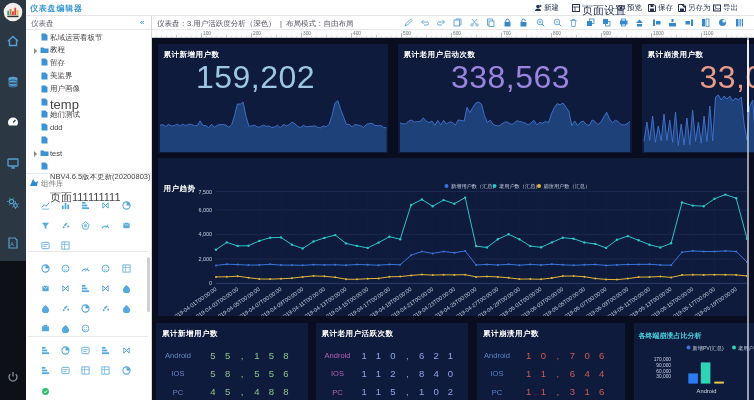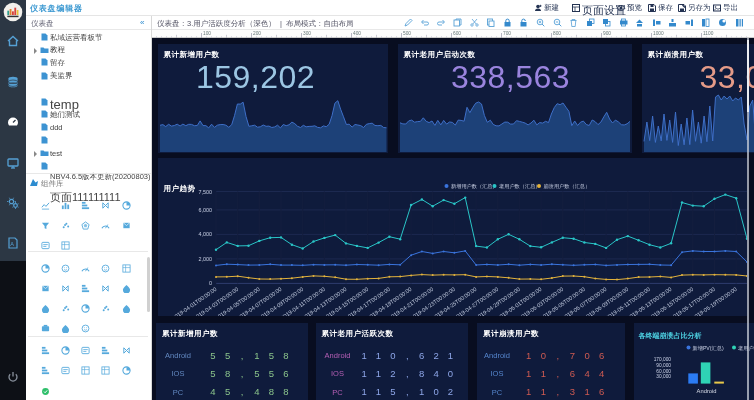--- a/index.html
+++ b/index.html
@@ -129,20 +129,26 @@
         <svg width="7" height="8" viewBox="0 0 7 8" style="position:absolute;left:15px;top:2px;">
           <path d="M0.5 0.5 H4.5 L6.5 2.5 V7.5 H0.5 Z" fill="#3d93d2"></path>
         </svg>
         <span class="abs" style="left:24px;top:1.5px;font-size:7.5px;color:#444;white-space:nowrap;">留存</span>
       </div>
       <div class="abs" style="left:0px;top:53.7px;width:126px;height:12.9px;">
         <svg width="7" height="8" viewBox="0 0 7 8" style="position:absolute;left:15px;top:2px;">
           <path d="M0.5 0.5 H4.5 L6.5 2.5 V7.5 H0.5 Z" fill="#3d93d2"></path>
         </svg>
         <span class="abs" style="left:24px;top:1.5px;font-size:7.5px;color:#444;white-space:nowrap;">美监界</span>
+      </div>
+      <div class="abs" style="left:0px;top:66.6px;width:126px;height:12.9px;">
+        <svg width="7" height="8" viewBox="0 0 7 8" style="position:absolute;left:15px;top:2px;">
+          <path d="M0.5 0.5 H4.5 L6.5 2.5 V7.5 H0.5 Z" fill="#3d93d2"></path>
+        </svg>
+        <span class="abs" style="left:24px;top:1.5px;font-size:7.5px;color:#444;white-space:nowrap;">用户画像</span>
       </div>
       <div class="abs" style="left:0px;top:79.5px;width:126px;height:12.9px;">
         <svg width="7" height="8" viewBox="0 0 7 8" style="position:absolute;left:15px;top:2px;">
           <path d="M0.5 0.5 H4.5 L6.5 2.5 V7.5 H0.5 Z" fill="#3d93d2"></path>
         </svg>
         <span class="abs" style="left:24px;top:1.5px;font-size:13px;color:#444;white-space:nowrap;">temp</span>
       </div>
       <div class="abs" style="left:0px;top:92.4px;width:126px;height:12.9px;">
         <svg width="7" height="8" viewBox="0 0 7 8" style="position:absolute;left:15px;top:2px;">
           <path d="M0.5 0.5 H4.5 L6.5 2.5 V7.5 H0.5 Z" fill="#3d93d2"></path>

